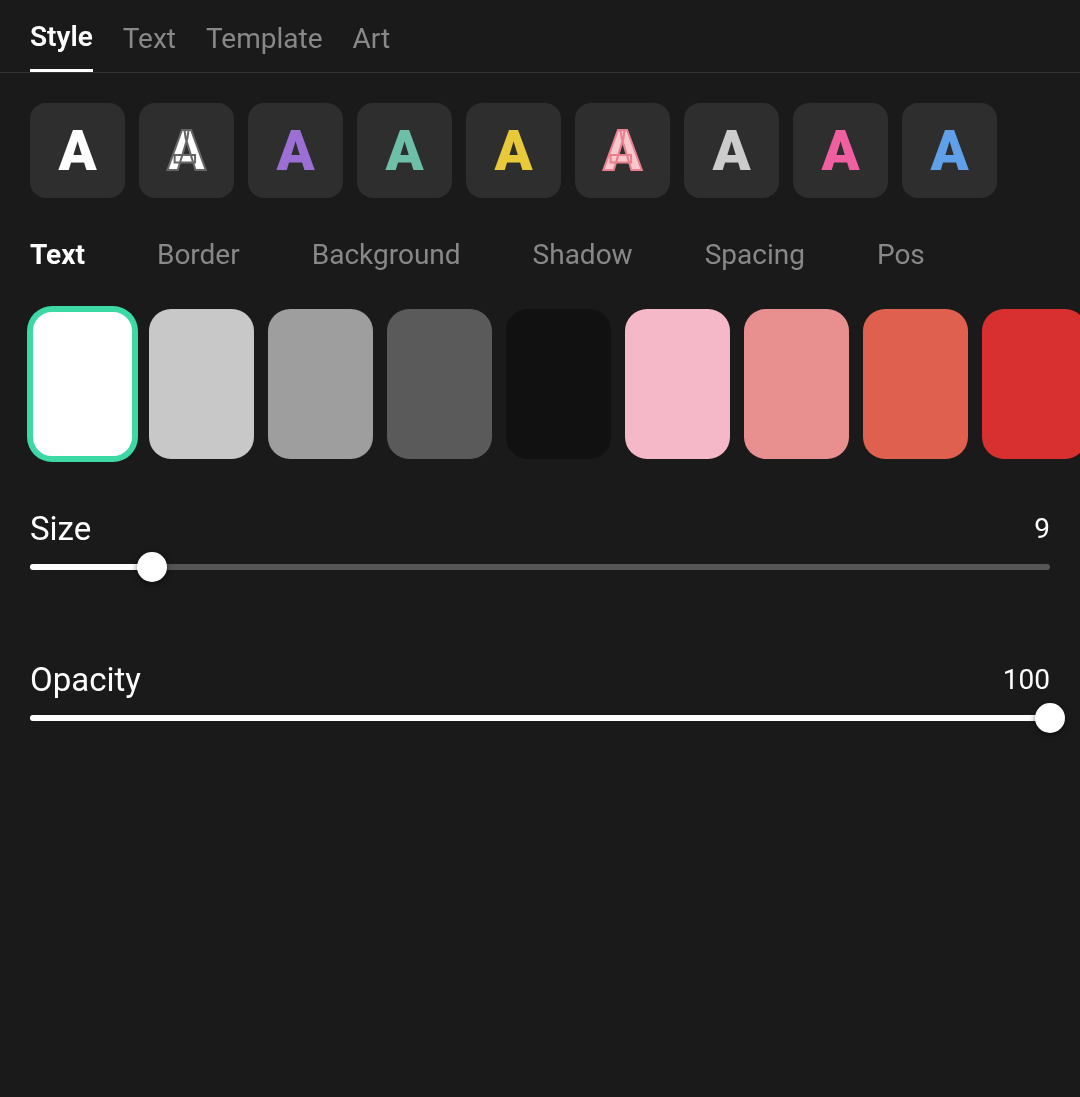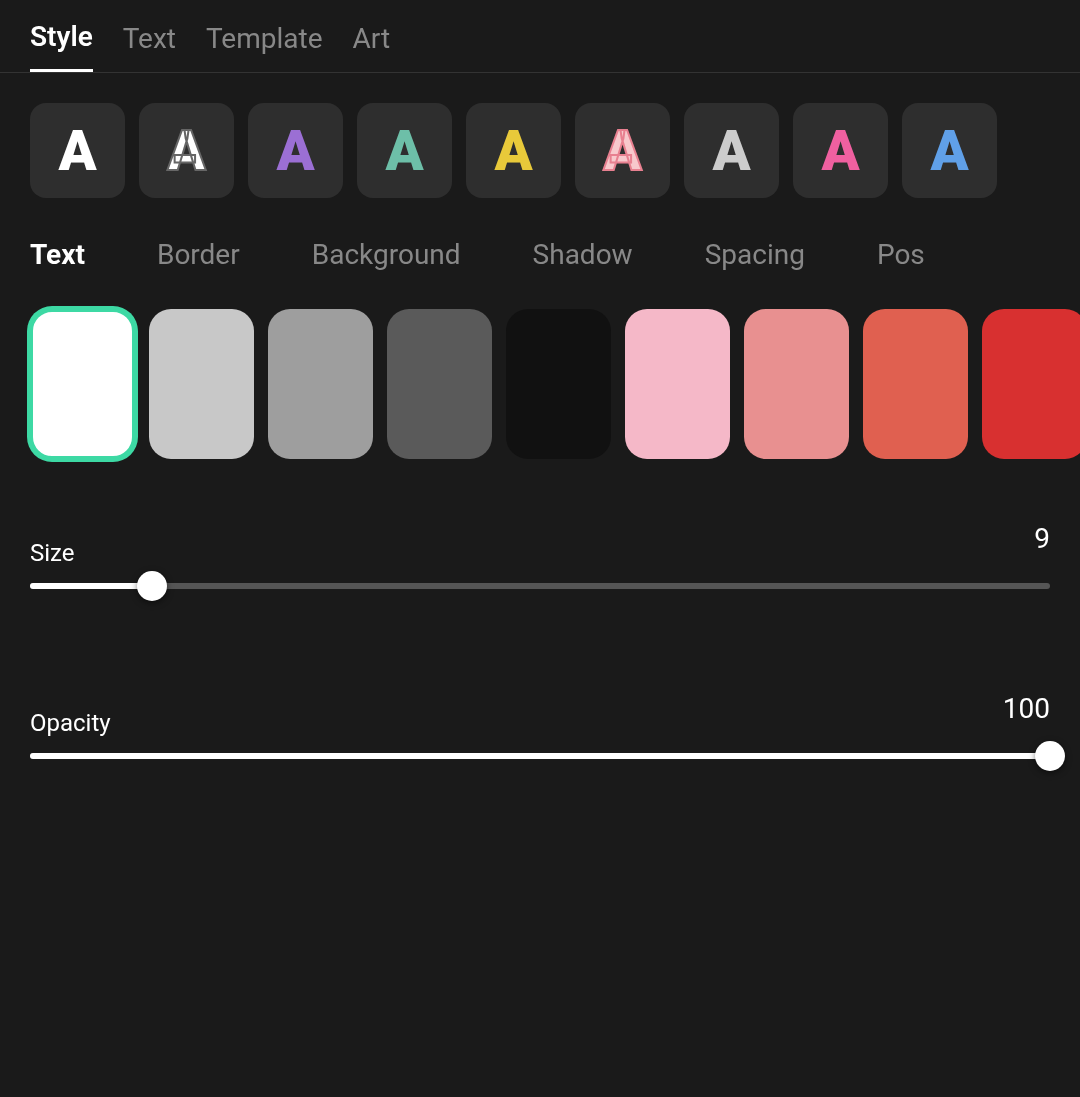--- a/index.html
+++ b/index.html
@@ -126,23 +126,22 @@
     }
 
     .slider-header {
       display: flex;
       justify-content: space-between;
       align-items: center;
       margin-bottom: 16px;
     }
 
     .slider-label {
-      font-size: 24px;
-      color: #ffffff;
-      margin-top: 30px;
+      font-size: 33px;
+      color: #ffffff;
     }
 
     .slider-value {
       font-size: 28px;
       color: #ffffff;
     }
 
     .slider-track-container {
       position: relative;
       width: 100%;

